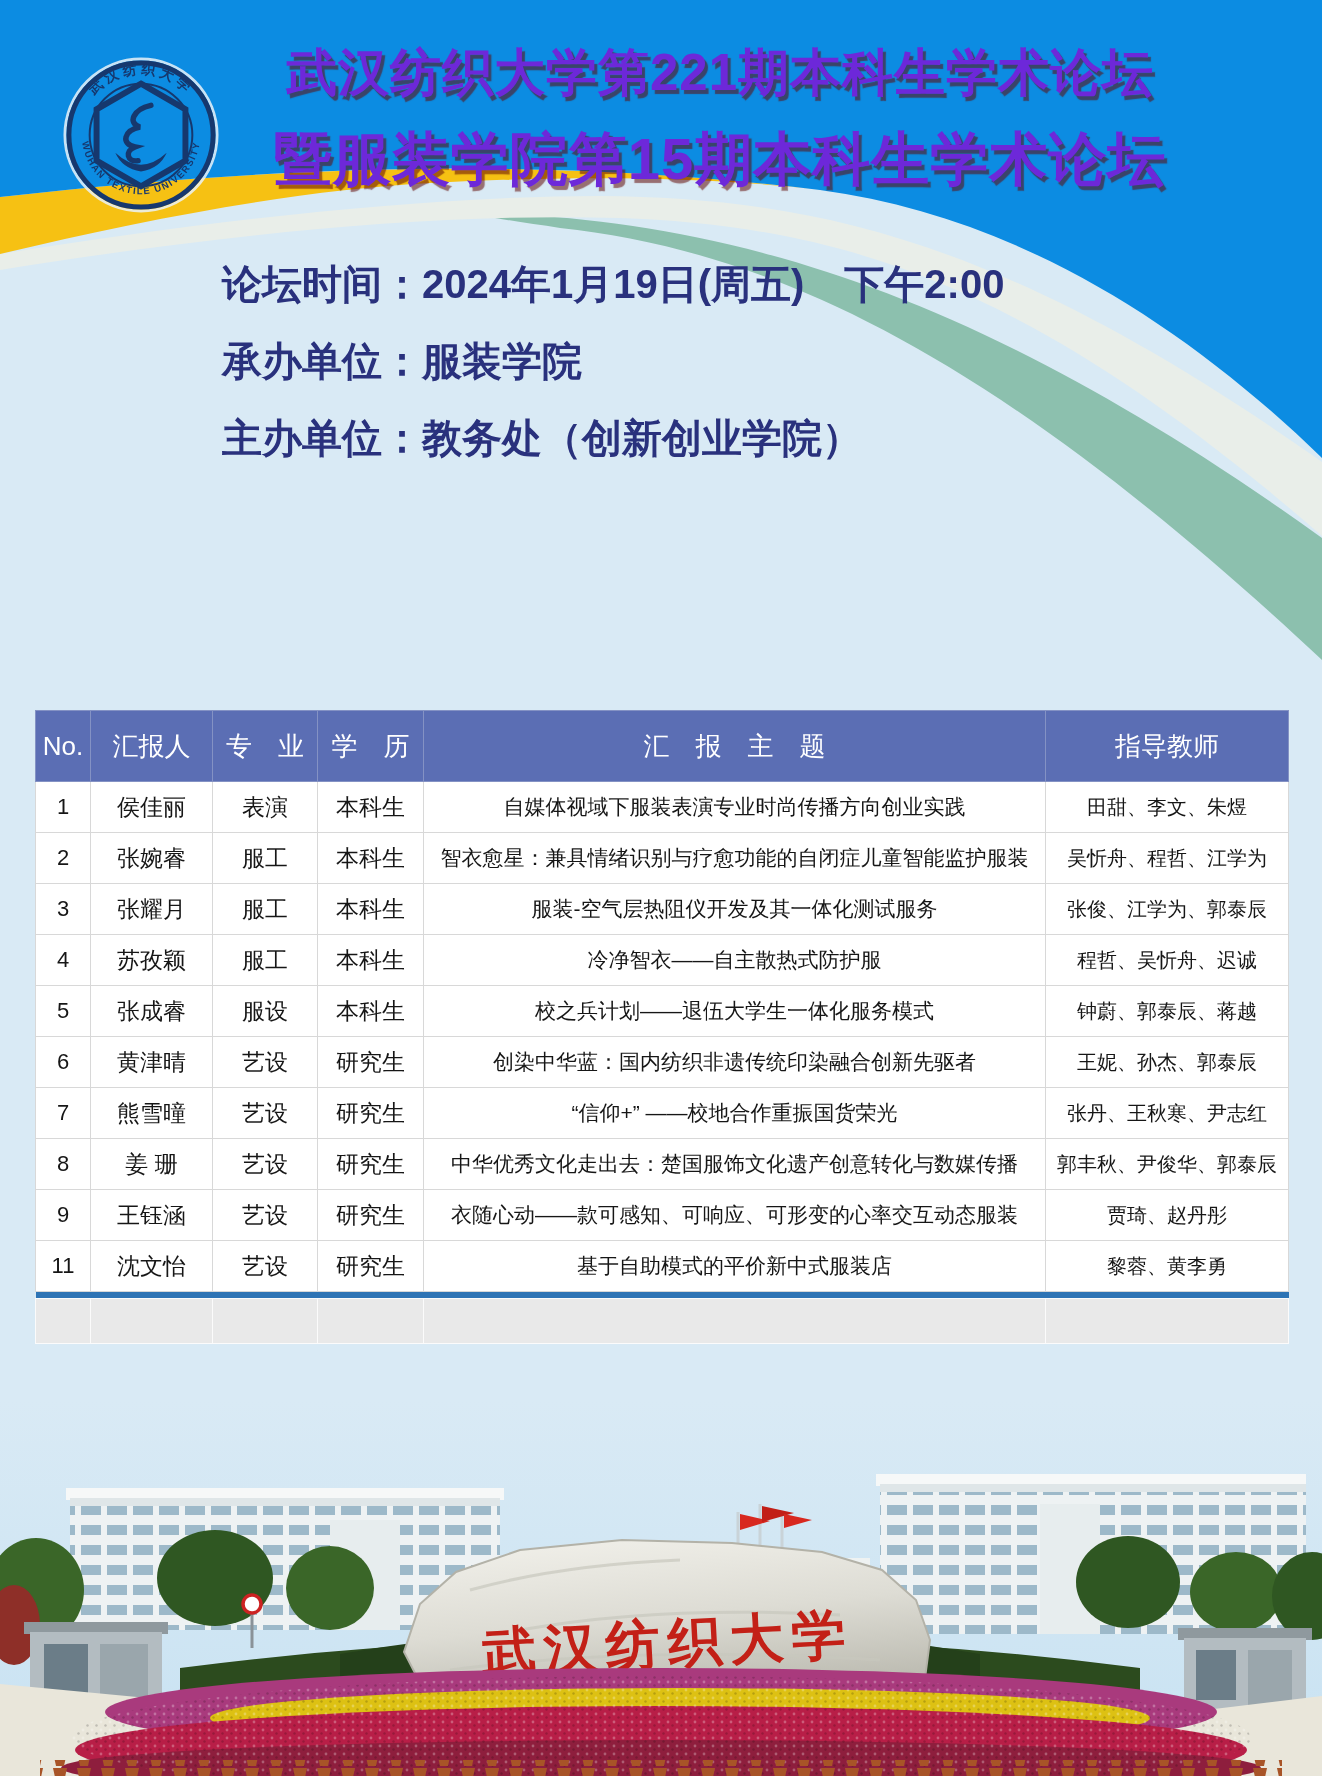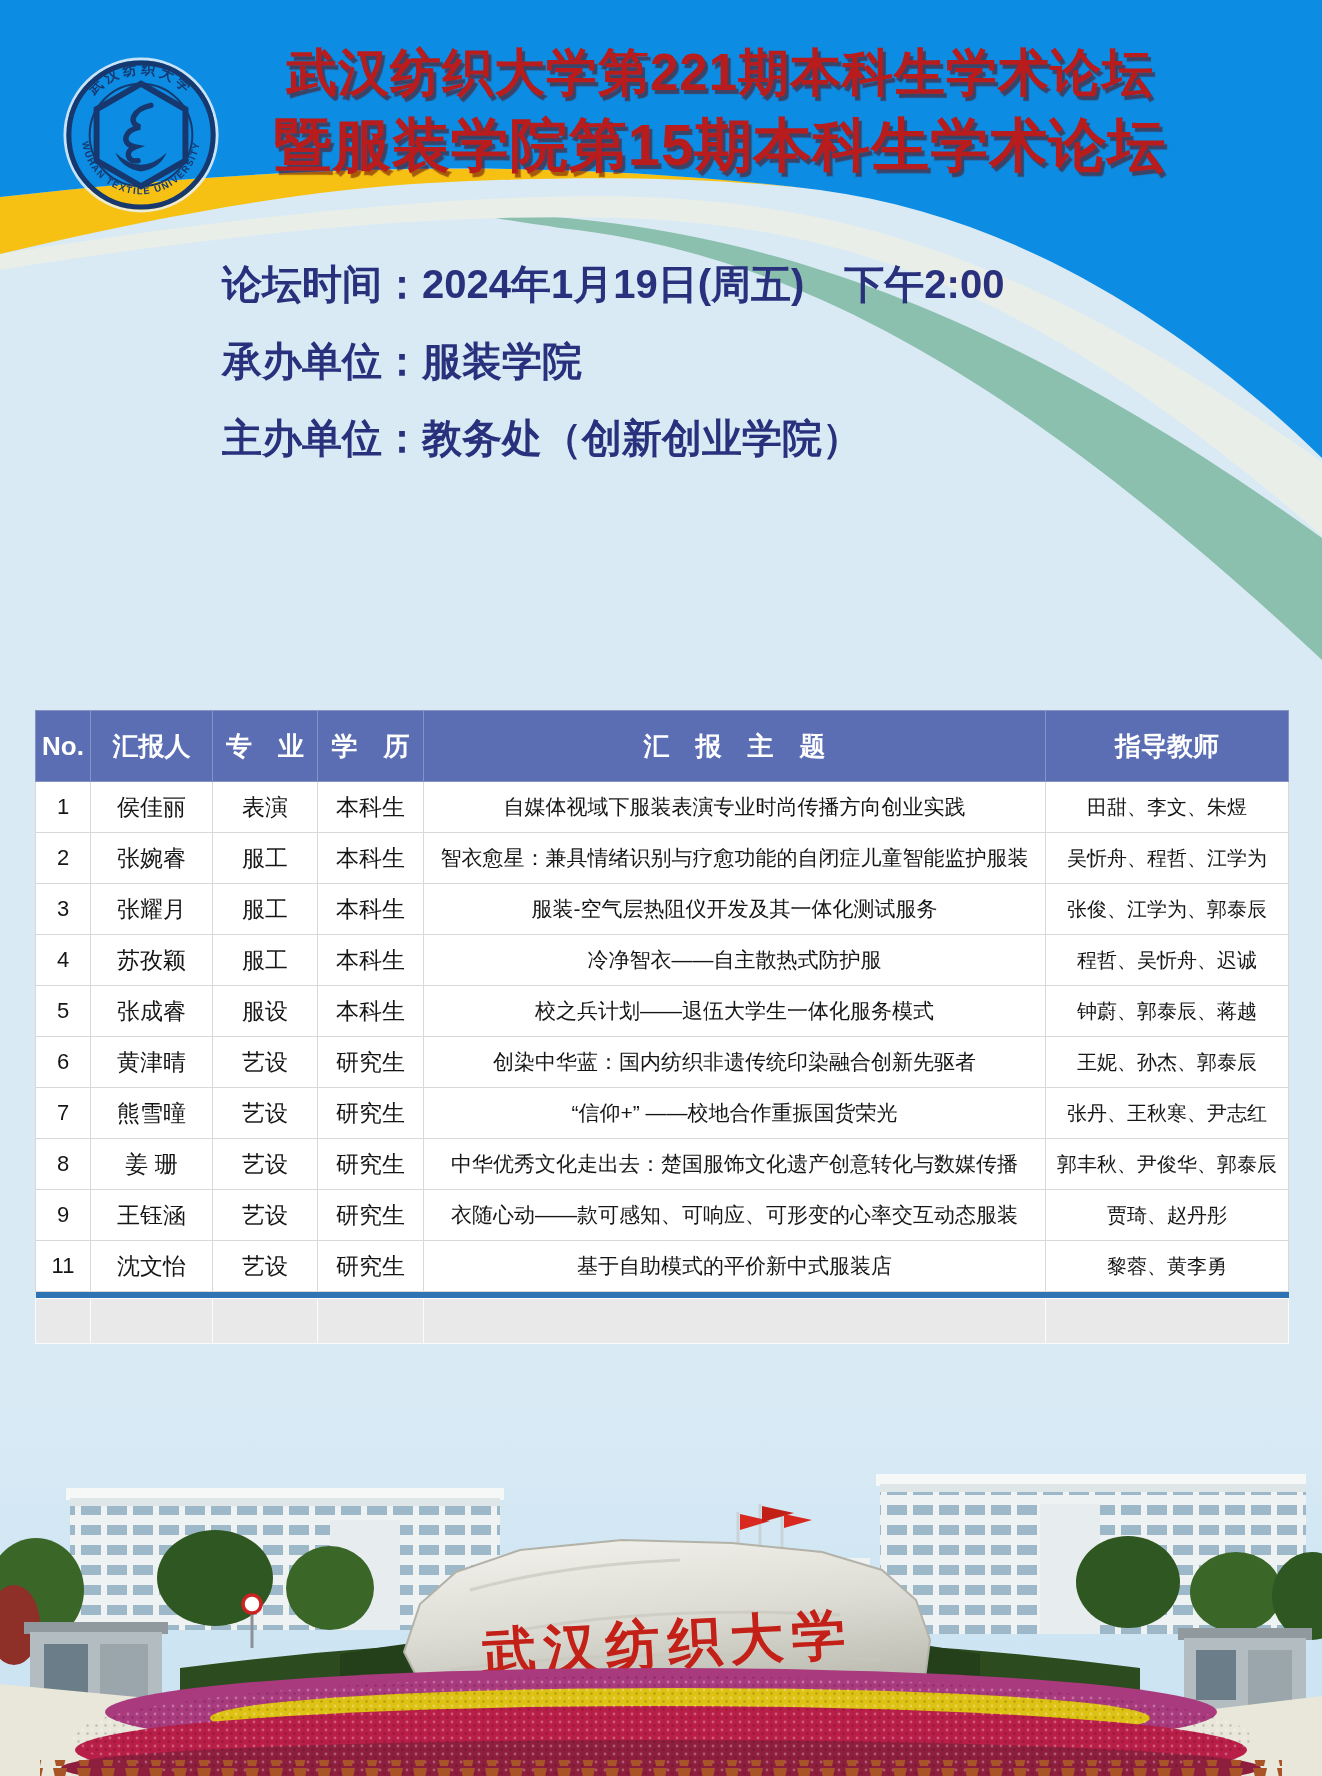--- a/index.html
+++ b/index.html
@@ -6,35 +6,35 @@
   body{
     width:1322px;height:1776px;position:relative;overflow:hidden;
     background:#d9eaf5;
     font-family:"Liberation Sans","DejaVu Sans",sans-serif;
   }
   .bg-svg{position:absolute;left:0;top:0;z-index:0;}
   .photo-svg{position:absolute;left:0;top:1400px;z-index:1;}
   .logo{position:absolute;left:62px;top:56px;width:158px;height:158px;z-index:3;}
   .titles{
     position:absolute;left:150px;top:44px;width:1140px;z-index:2;
-    text-align:center;color:#b91c1c;font-weight:bold;
+    text-align:center;color:#6d28d9;font-weight:bold;
     text-shadow:3px 4px 1px rgba(96,10,6,.55);
     letter-spacing:1px;line-height:1.12;
   }
   .title1{font-size:51px;}
-  .title2{font-size:58px;margin-top:12px;}
+  .title2{font-size:58px;margin-top:26px;}
   .info{position:absolute;left:222px;top:246px;z-index:2;}
   .info-line{
     height:77px;display:flex;align-items:center;
     font-size:40px;font-weight:bold;color:#29317d;white-space:pre;
   }
   .forum-table-wrap{position:absolute;left:35px;top:710px;width:1253px;z-index:2;}
   table.forum{border-collapse:collapse;width:1253px;table-layout:fixed;}
   table.forum th{
-    background:#5b6eb4;color:#fff;font-weight:bold;font-size:26px;
+    background:#5b6eb4;color:#fff;font-weight:normal;font-size:26px;
     height:62px;text-align:center;vertical-align:middle;
     border:1px solid #8492c4;padding:4px;
   }
   table.forum td{
     background:#ffffff;color:#161616;font-size:23px;
     height:50px;text-align:center;vertical-align:middle;
     border:1px solid #d8d8d8;padding:0 4px;overflow:hidden;white-space:nowrap;
   }
   table.forum td.topic{font-size:21px;}
   table.forum td.teachers{font-size:20px;margin-top:30px;}

